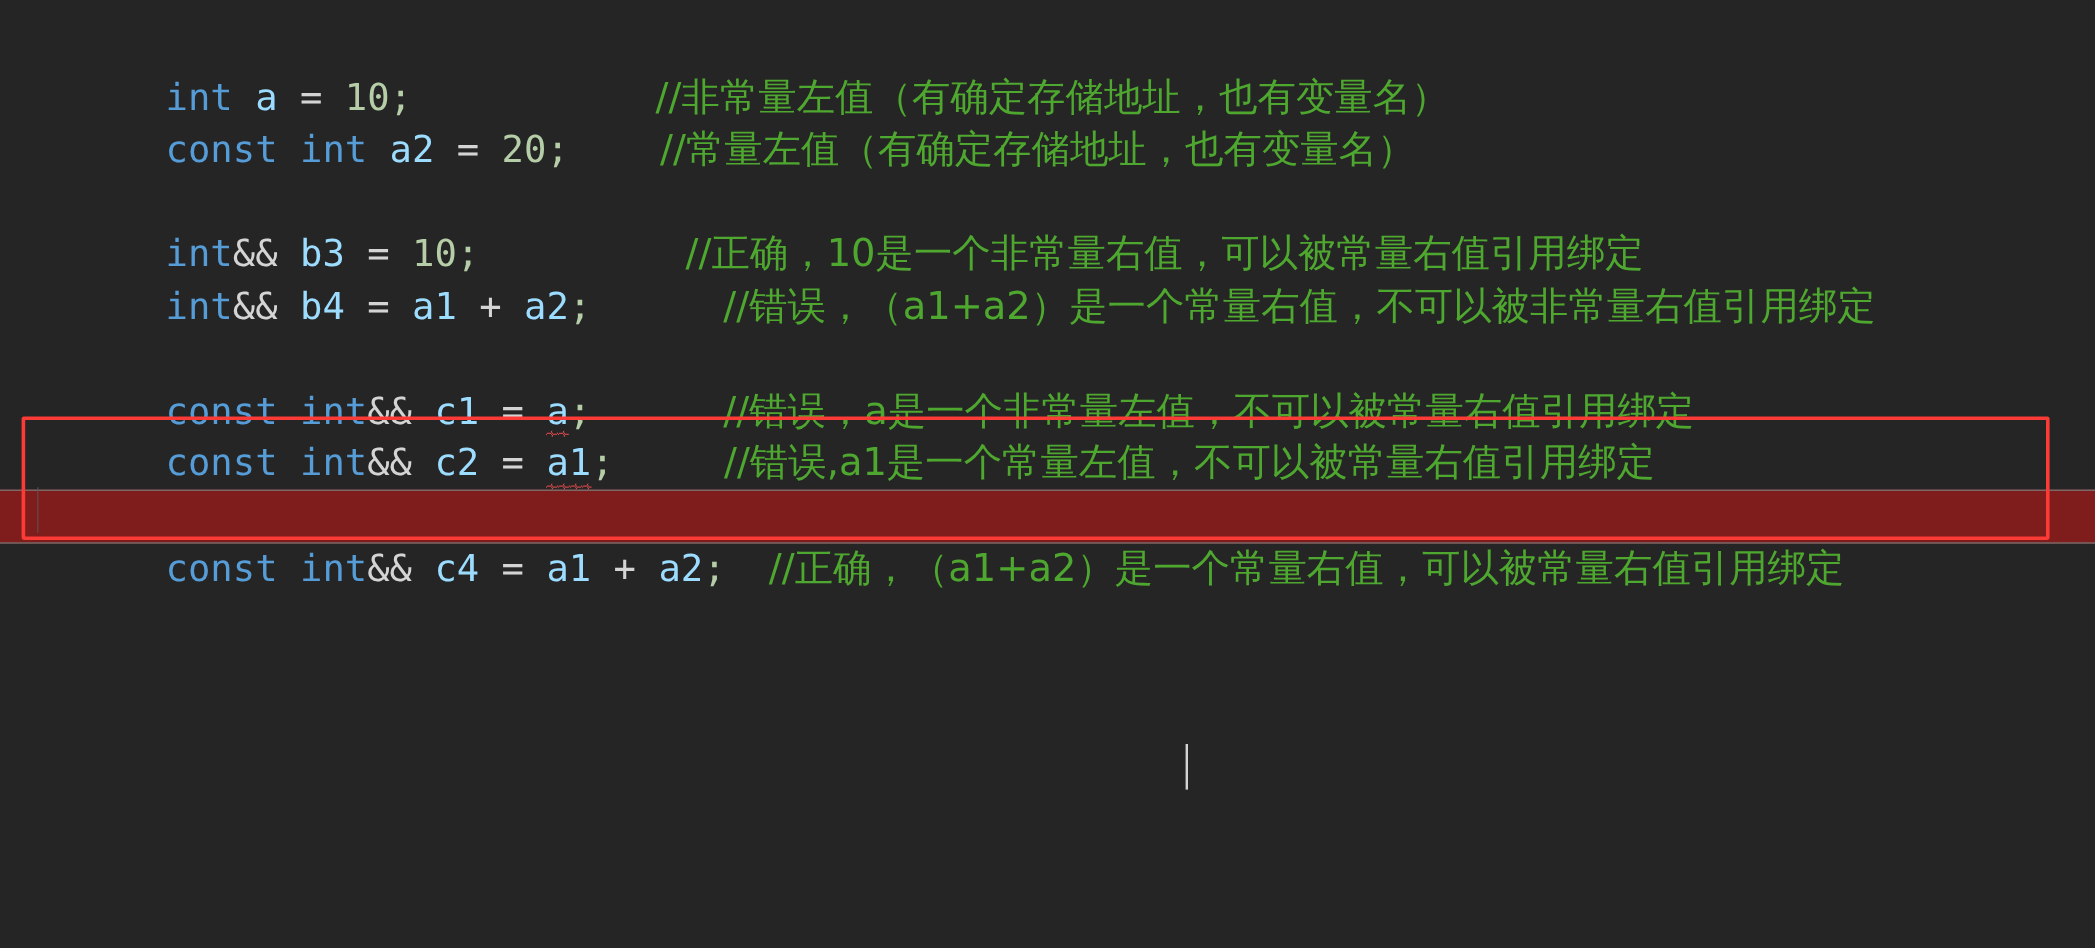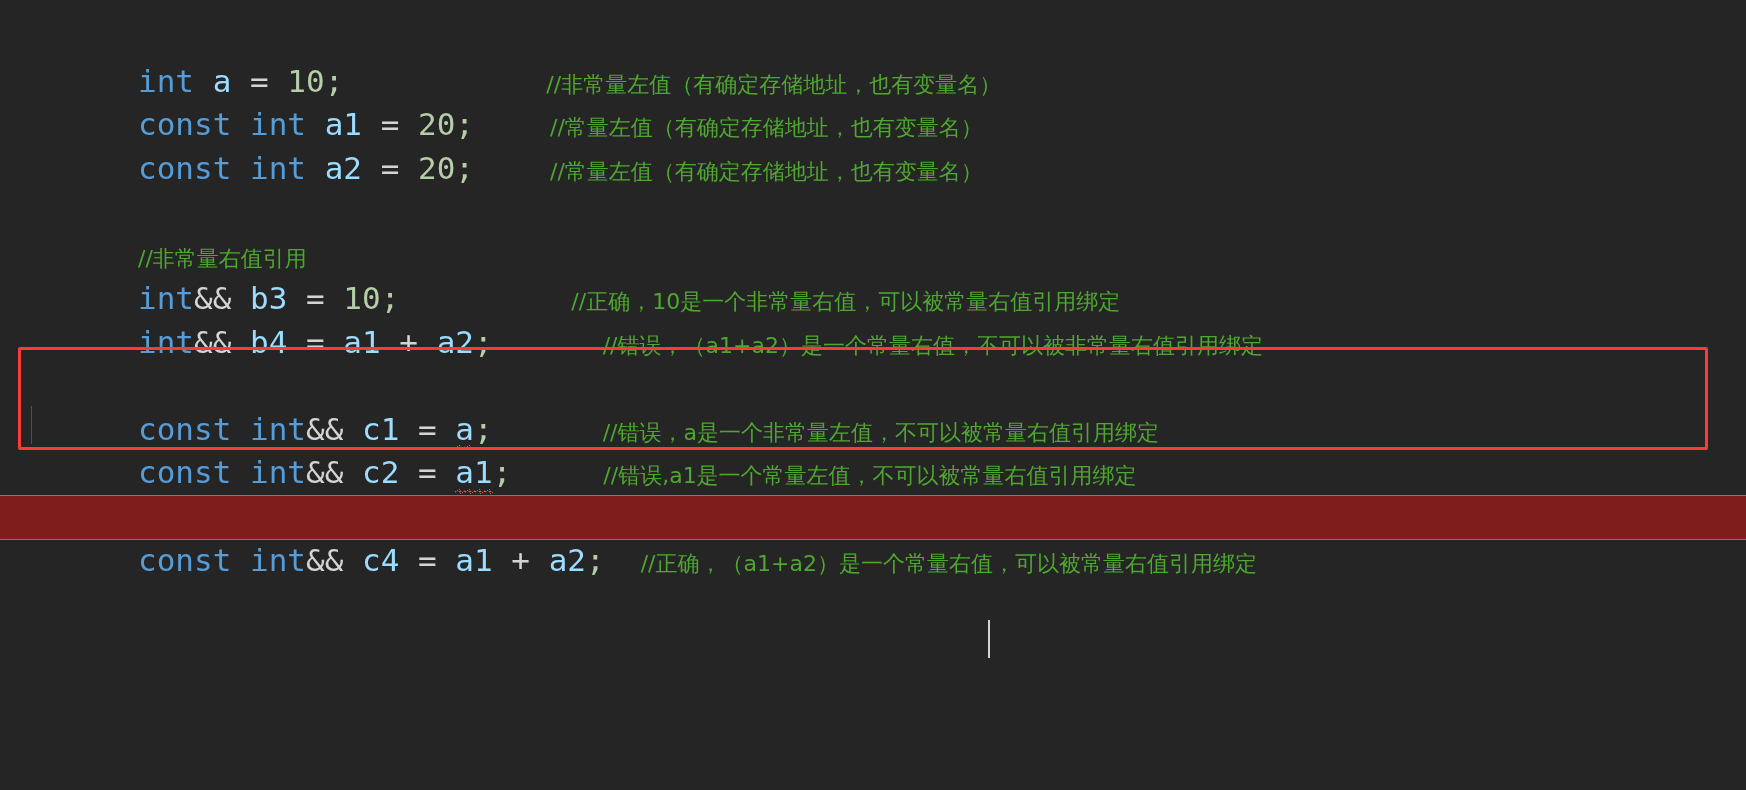--- a/index.html
+++ b/index.html
@@ -42,21 +42,21 @@
   }
   
   .kw{color:#569cd6;text-align:center;}
   .id{color:#9cdcfe;}
   .num{color:#b5cea8;}
   .op{color:#d4d4d4;}
   .amp{color:#d4d4d4;}
   .cm{
     color:#4ea72e;
     font-family:"DejaVu Sans","Liberation Sans",sans-serif;
-    font-size:22px;
+    font-size:32px;
   }
   .cm-mono{
     color:#4ea72e;
   }
   .err{
     position:relative;
     display:inline-block;
   }
   .err::after{
     content:"";
@@ -98,33 +98,27 @@
 <div id="editor">
 
   <div class="gutter-left"></div>
 
   <div class="code">
 
     <div class="line">
       <span class="kw">int</span><span class="op"> </span><span class="id">a</span><span class="op"> </span><span class="op">=</span><span class="op"> </span><span class="num">10</span><span class="num">;</span><span class="spacer" style="width:203px"></span><span class="cm">//非常量左值（有确定存储地址，也有变量名）</span>
     </div>
 
-    <div class="line">
-      <span class="kw">const</span><span class="op"> </span><span class="kw">int</span><span class="op"> </span><span class="id">a1</span><span class="op"> </span><span class="op">=</span><span class="op"> </span><span class="num">20</span><span class="num">;</span><span class="spacer" style="width:76px"></span><span class="cm">//常量左值（有确定存储地址，也有变量名）</span>
-    </div>
 
     <div class="line">
       <span class="kw">const</span><span class="op"> </span><span class="kw">int</span><span class="op"> </span><span class="id">a2</span><span class="op"> </span><span class="op">=</span><span class="op"> </span><span class="num">20</span><span class="num">;</span><span class="spacer" style="width:76px"></span><span class="cm">//常量左值（有确定存储地址，也有变量名）</span>
     </div>
 
     <div class="line">&nbsp;</div>
 
-    <div class="line">
-      <span class="cm">//非常量右值引用</span>
-    </div>
 
 
 
     <div class="line">
       <span class="kw">int</span><span class="amp">&amp;&amp;</span><span class="op"> </span><span class="id">b3</span><span class="op"> </span><span class="op">=</span><span class="op"> </span><span class="num">10</span><span class="num">;</span><span class="spacer" style="width:172px"></span><span class="cm">//正确，10是一个非常量右值，可以被常量右值引用绑定</span>
     </div>
 
     <div class="line">
       <span class="kw">int</span><span class="amp">&amp;&amp;</span><span class="op"> </span><span class="id">b4</span><span class="op"> </span><span class="op">=</span><span class="op"> </span><span class="id">a1</span><span class="op"> </span><span class="op">+</span><span class="op"> </span><span class="id">a2</span><span class="num">;</span><span class="spacer" style="width:110px"></span><span class="cm">//错误，（a1+a2）是一个常量右值，不可以被非常量右值引用绑定</span>
     </div>

